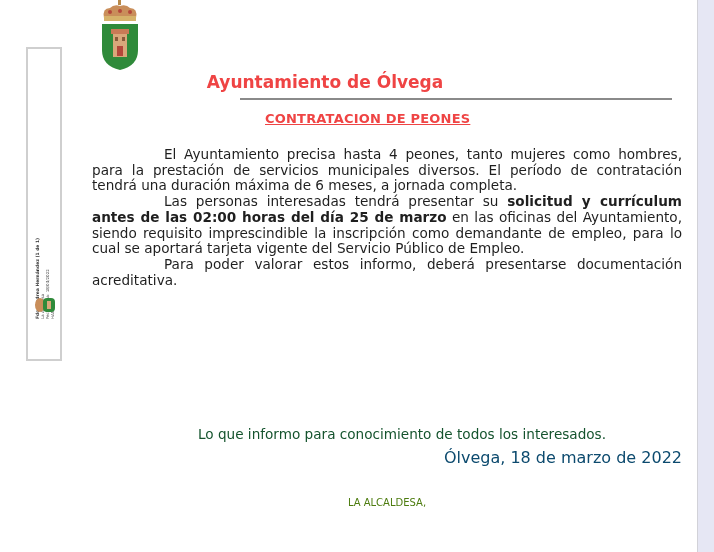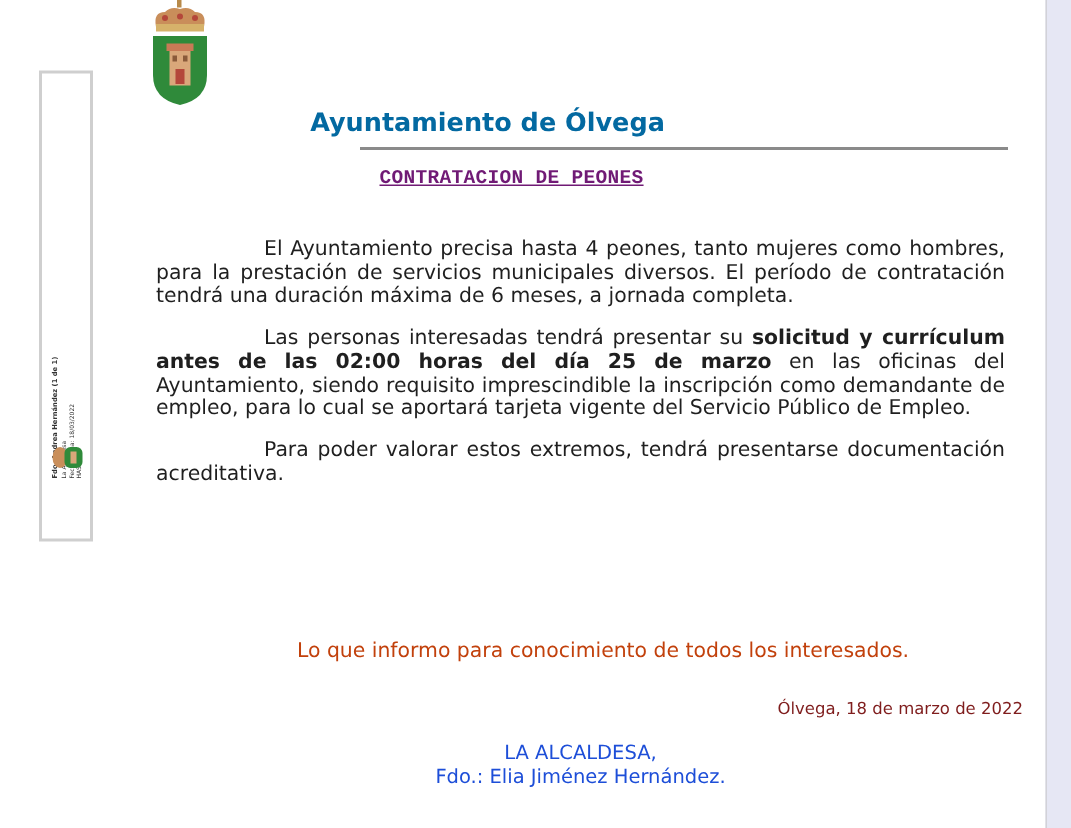--- a/index.html
+++ b/index.html
@@ -23,44 +23,44 @@
     .side-text {
       position: absolute; left: -78px; top: 165px;
       transform: rotate(-90deg); transform-origin: center;
       width: 190px; font-size: 4px; line-height: 5px; color: #333;
       white-space: nowrap;
     }
     .side-text .b { font-weight: bold; font-size: 4.5px; }
     .side-seal { position: absolute; left: 6px; top: 248px; width: 22px; height: 16px; }
     .header-title {
       position: absolute; left: 0; width: 606px; top: 72px; text-align: center;
-      font-size: 17px; font-weight: bold; color: #0369a1; padding-left: 44px; box-sizing: border-box;
+      font-size: 17px; font-weight: bold; color: #ef4444; padding-left: 44px; box-sizing: border-box;
     }
     .header-rule {
       position: absolute; left: 240px; width: 432px; top: 98px; height: 2px; background: #8a8a8a;
     }
     .subtitle {
-      position: absolute; left: 253px; top: 111px; font-size: 13px; font-weight: bold;
-      text-decoration: underline; color: #701a75; letter-spacing: 0.2px; font-family: Liberation Mono, monospace;
+      position: absolute; left: 265px; top: 111px; font-size: 13px; font-weight: bold;
+      text-decoration: underline; color: #ef4444; letter-spacing: 0.2px;
     }
     .body-text {
       position: absolute; left: 92px; width: 590px; top: 147px;
       font-size: 13.6px; line-height: 15.7px; text-align: justify; color: #1f1f1f;
     }
-    .body-text p { margin: 12px; text-indent: 72px; }
+    .body-text p { margin: 0; text-indent: 72px; }
     .closing {
       position: absolute; left: 92px; width: 590px; top: 426px; text-align: center;
-      font-size: 13.6px; color: #c2410c; padding-left: 30px; box-sizing: border-box;
+      font-size: 13.6px; color: #14532d; padding-left: 30px; box-sizing: border-box;
     }
     .date-line {
-      position: absolute; right: 32px; top: 466px; font-size: 11px; color: #7f1d1d;
+      position: absolute; right: 32px; top: 448px; font-size: 16px; color: #0c4a6e;
     }
     .signature {
       position: absolute; left: 92px; width: 590px; top: 495px; text-align: center;
-      font-size: 13px; line-height: 16px; color: #1d4ed8;
+      font-size: 10px; line-height: 16px; color: #4d7c0f;
     }
   </style>
 </head>
 <body>
 
 <div class="right-panel"></div>
 
 <div class="coat">
   <svg width="44" height="72" viewBox="0 0 44 72">
 
@@ -97,22 +97,21 @@
   </div>
 </div>
 
 <div class="header-title">Ayuntamiento de Ólvega</div>
 <div class="header-rule"></div>
 <div class="subtitle">CONTRATACION DE PEONES</div>
 
 <div class="body-text">
   <p>El Ayuntamiento precisa hasta 4 peones, tanto mujeres como hombres, para la prestación de servicios municipales diversos. El período de contratación tendrá una duración máxima de 6 meses, a jornada completa.</p>
   <p><span>Las personas interesadas tendrá presentar su </span><b>solicitud y currículum antes de las 02:00 horas del día 25 de marzo</b><span> en las oficinas del Ayuntamiento, siendo requisito imprescindible la inscripción como demandante de empleo, para lo cual se aportará tarjeta vigente del Servicio Público de Empleo.</span></p>
-  <p>Para poder valorar estos extremos, tendrá presentarse documentación acreditativa.</p>
+  <p>Para poder valorar estos informo, deberá presentarse documentación acreditativa.</p>
 </div>
 
 <div class="closing">Lo que informo para conocimiento de todos los interesados.</div>
 <div class="date-line">Ólvega, 18 de marzo de 2022</div>
 
 <div class="signature">
   <div>LA ALCALDESA,</div>
-  <div>Fdo.: Elia Jiménez Hernández.</div>
 </div>
 
 </body></html>

